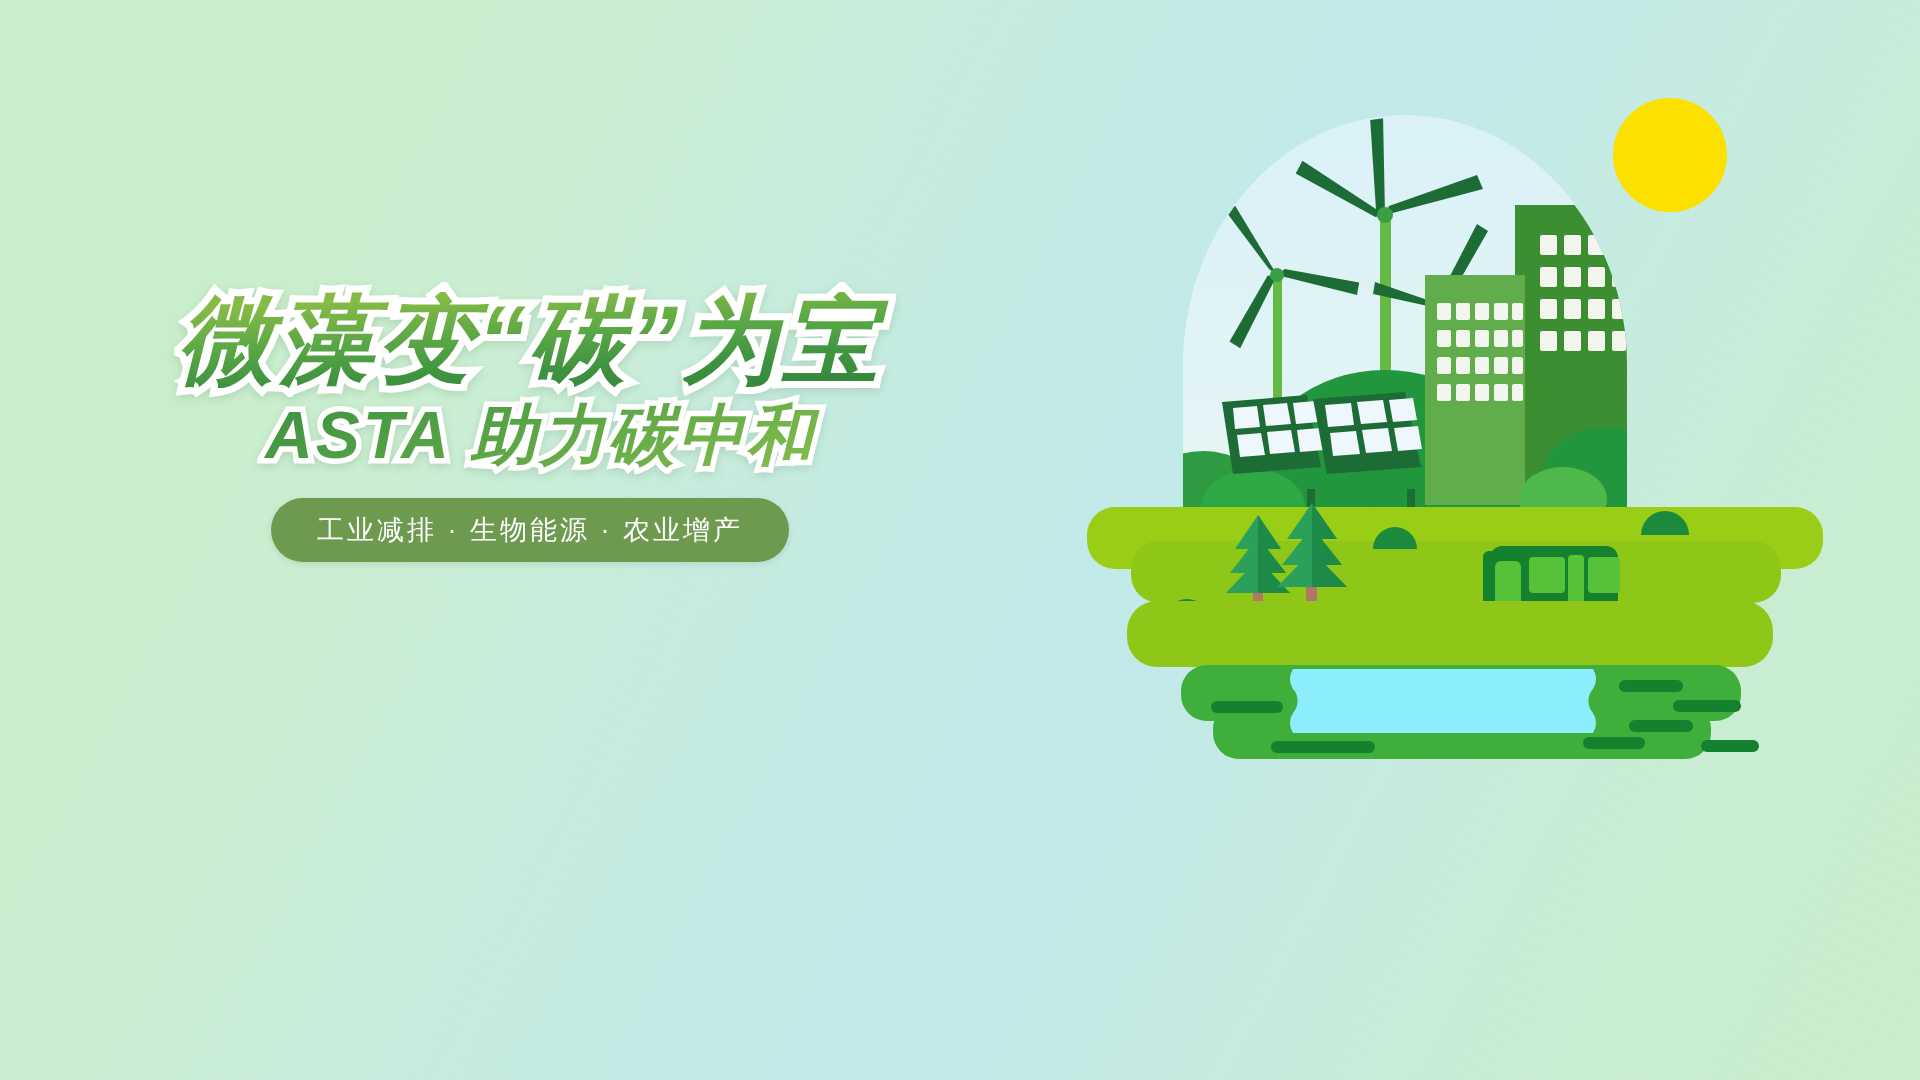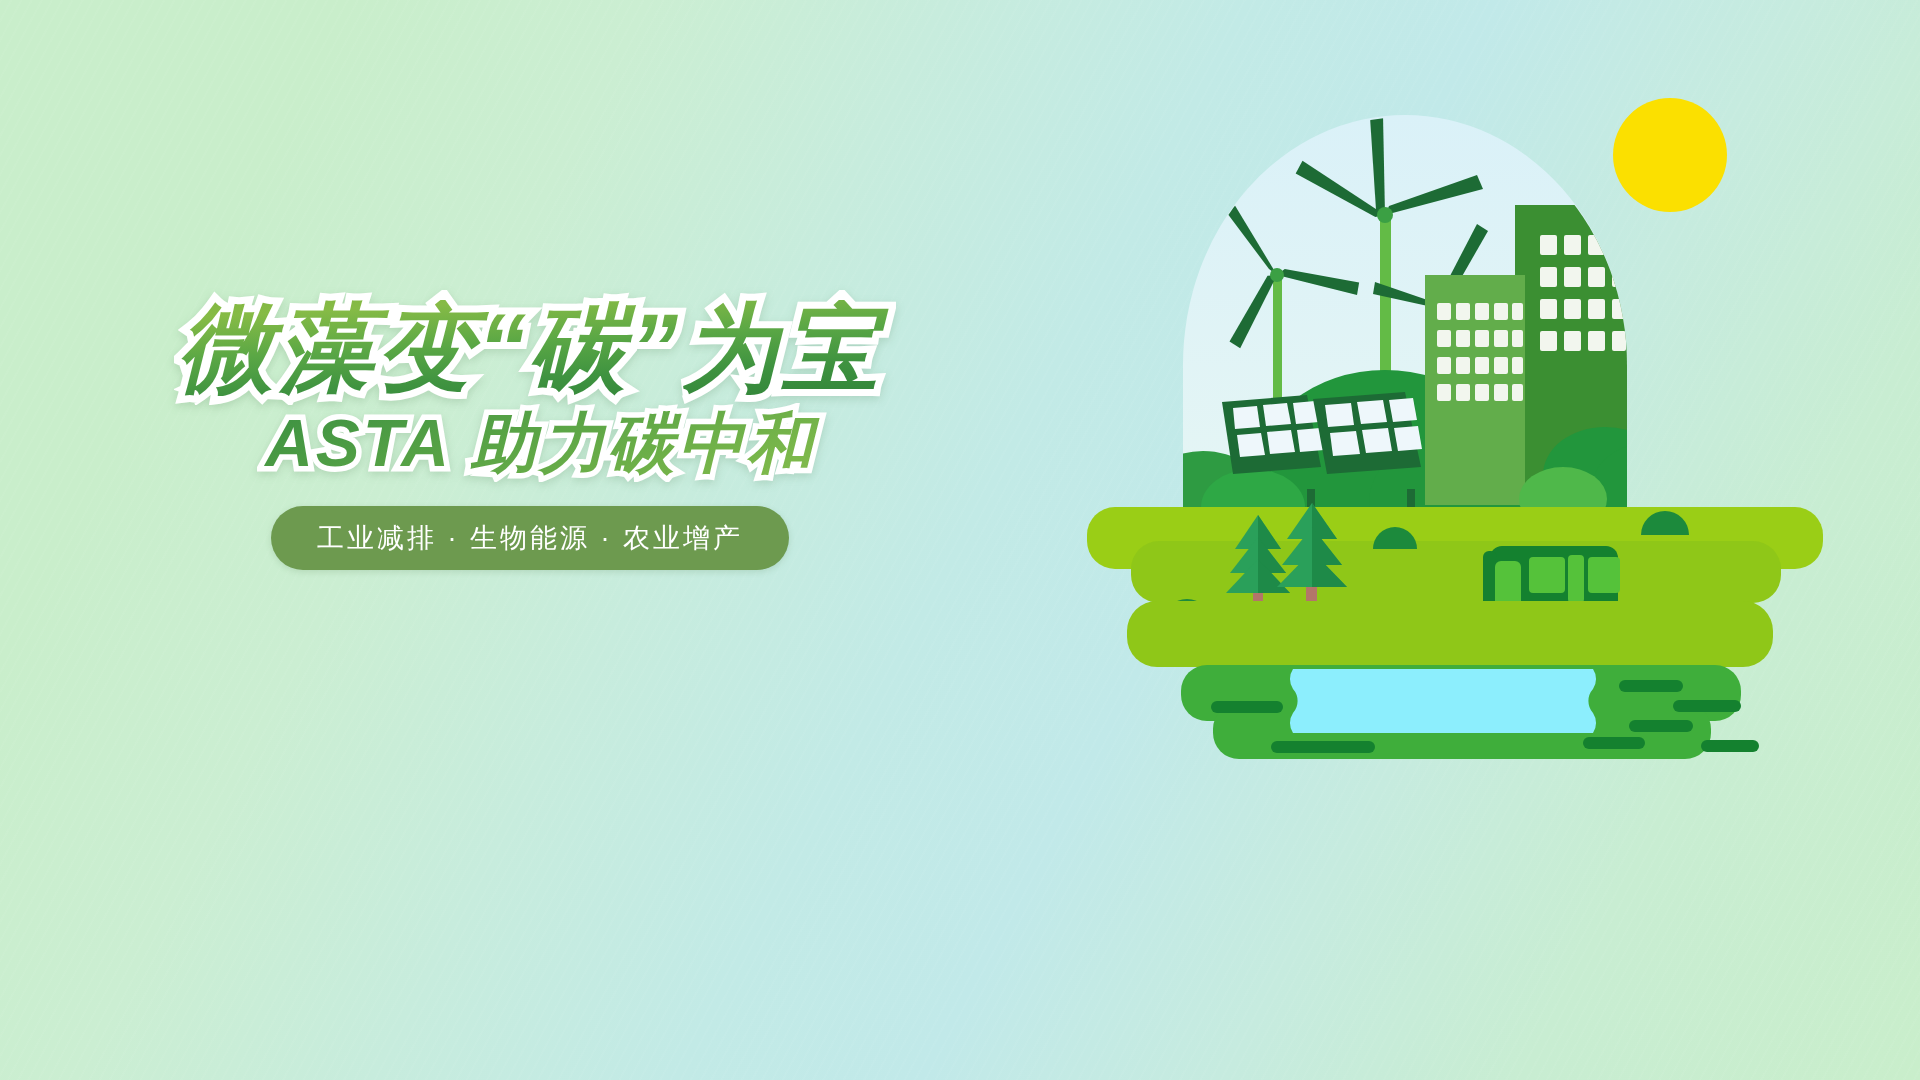--- a/index.html
+++ b/index.html
@@ -38,21 +38,21 @@
     position:absolute; left:0; top:292px; width:1060px;
   }
   .headline{
     text-align:center;
     font-weight:bold;
     letter-spacing:2px;
     line-height:1;
     position:relative;
   }
   
-  .hl-wrap{ position:relative; display:block;margin-top:8px; }
+  .hl-wrap{ position:relative; display:block; }
   .hl-stroke, .hl-fill{
     display:block;
     font-size:96px;
     font-weight:bold;
     font-style:italic;
     letter-spacing:4px;
     white-space:nowrap;
     text-align:center;
   }
   .hl-stroke{

